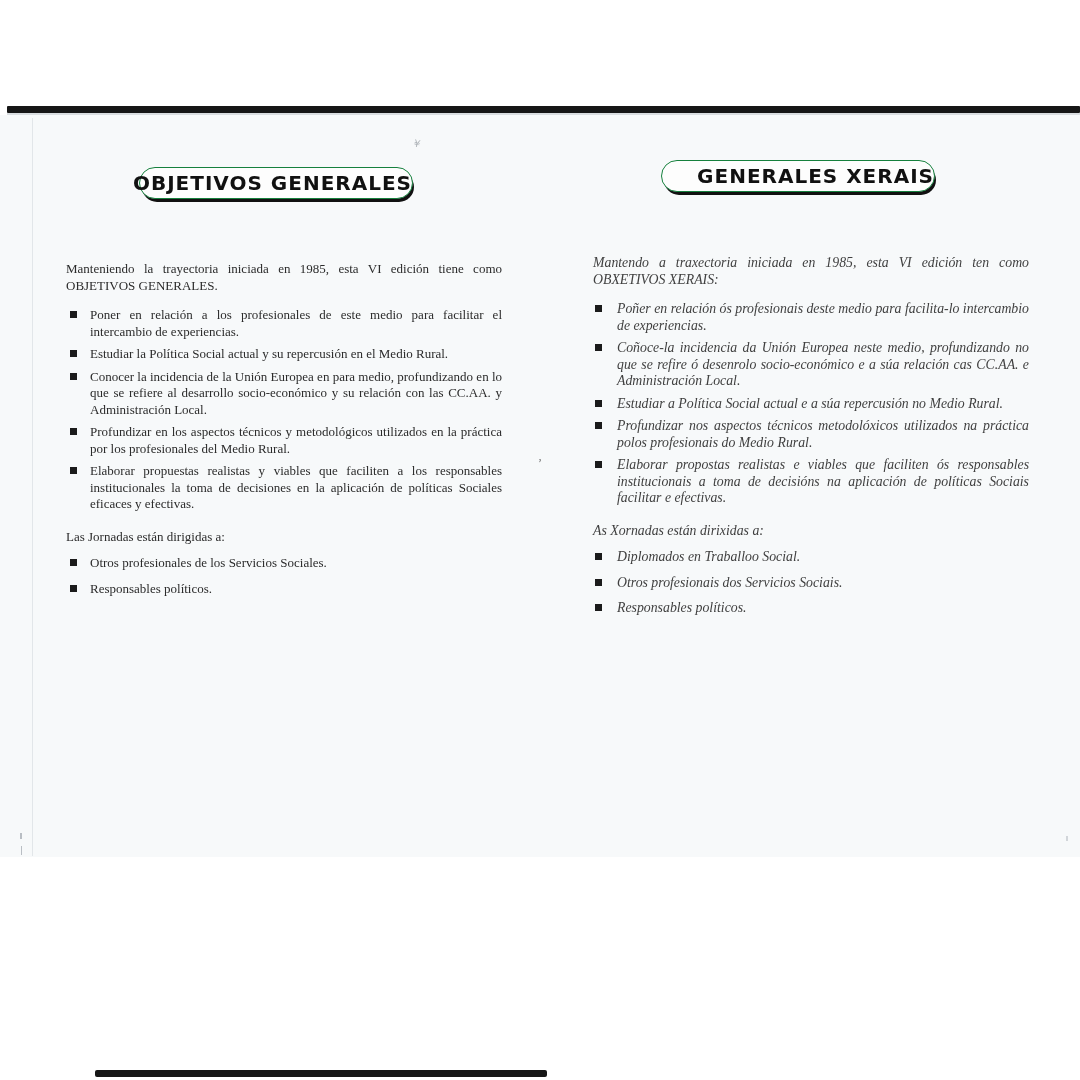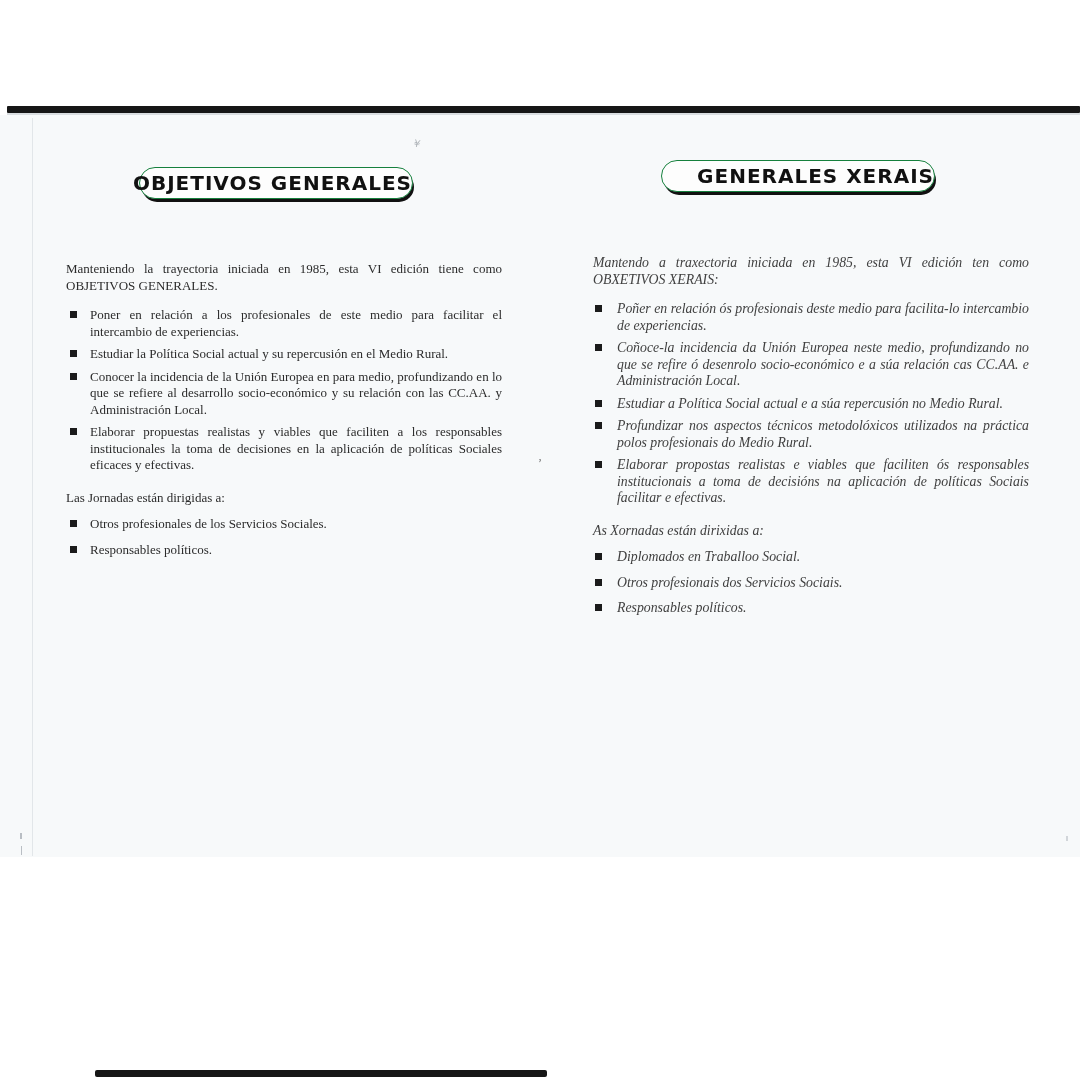--- a/index.html
+++ b/index.html
@@ -89,20 +89,21 @@
   <div class="pill pill-right">
     <span>GENERALES XERAIS</span>
   </div>
 
   <div class="col col-left">
     <p class="intro">Manteniendo la trayectoria iniciada en 1985, esta VI edición tiene como OBJETIVOS GENERALES.</p>
     <ul class="bullets objectives">
       <li><span class="sq"></span><span>Poner en relación a los profesionales de este medio para facilitar el intercambio de experiencias.</span></li>
       <li><span class="sq"></span><span>Estudiar la Política Social actual y su repercusión en el Medio Rural.</span></li>
       <li><span class="sq"></span><span>Conocer la incidencia de la Unión Europea en para medio, profundizando en lo que se refiere al desarrollo socio-económico y su relación con las CC.AA. y Administración Local.</span></li>
+      <li><span class="sq"></span><span>Profundizar en los aspectos técnicos y metodológicos utilizados en la práctica por los profesionales del Medio Rural.</span></li>
       <li><span class="sq"></span><span>Elaborar propuestas realistas y viables que faciliten a los responsables institucionales la toma de decisiones en la aplicación de políticas Sociales eficaces y efectivas.</span></li>
     </ul>
     <p class="audience-heading">Las Jornadas están dirigidas a:</p>
     <ul class="bullets audience">
       <li><span class="sq"></span><span>Otros profesionales de los Servicios Sociales.</span></li>
       <li><span class="sq"></span><span>Responsables políticos.</span></li>
     </ul>
   </div>
 
   <div class="col col-right">

